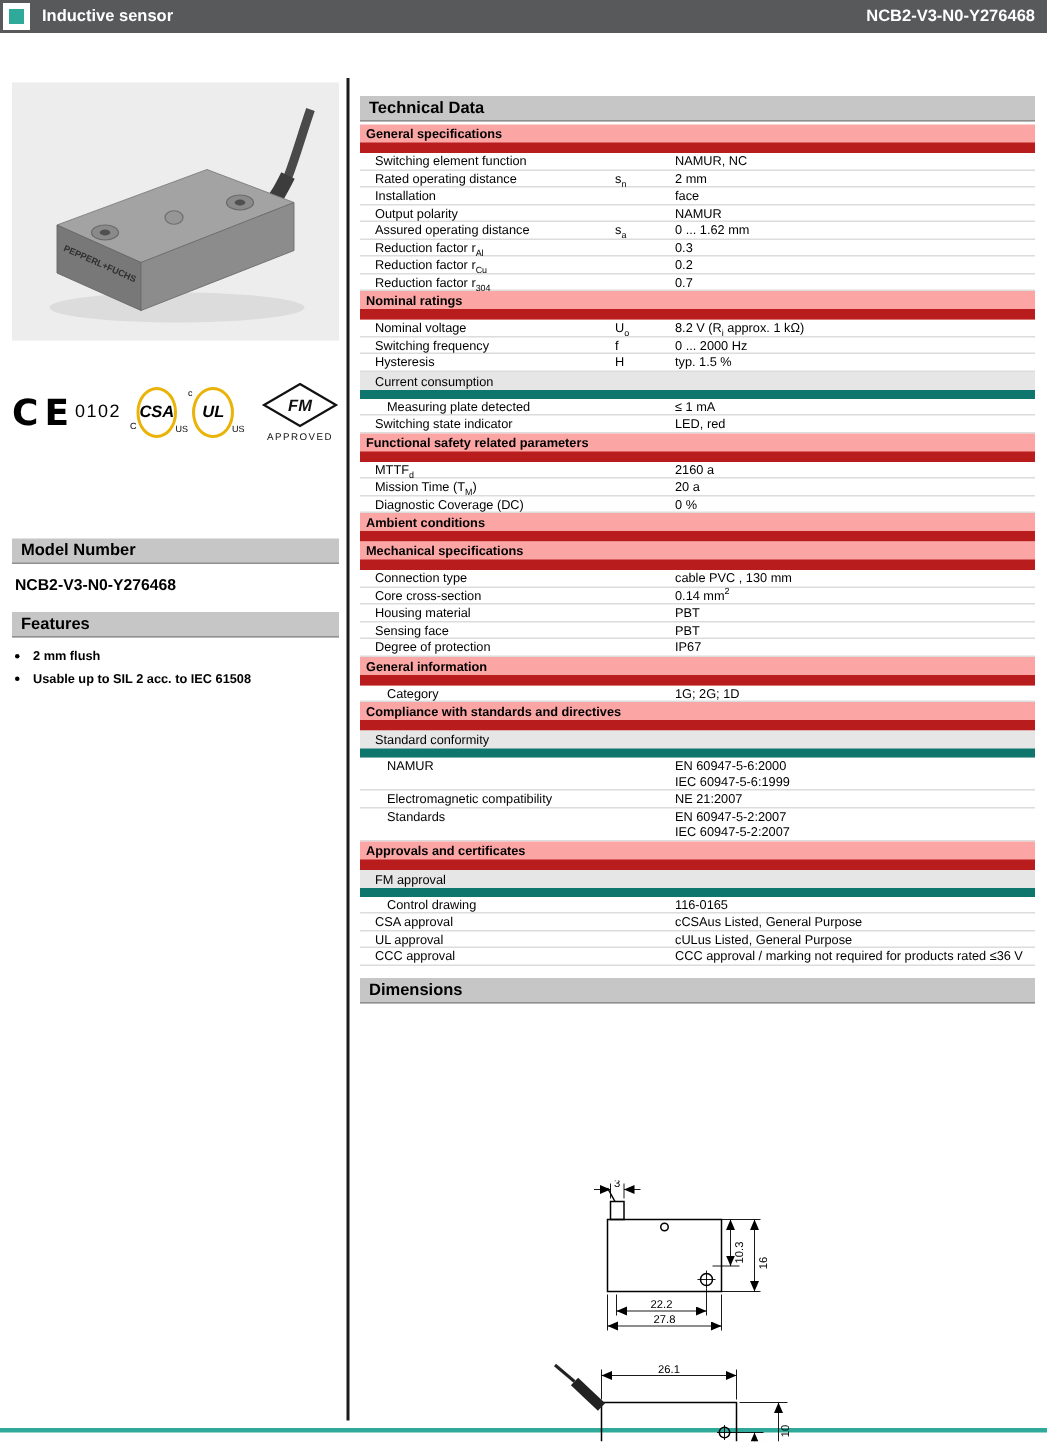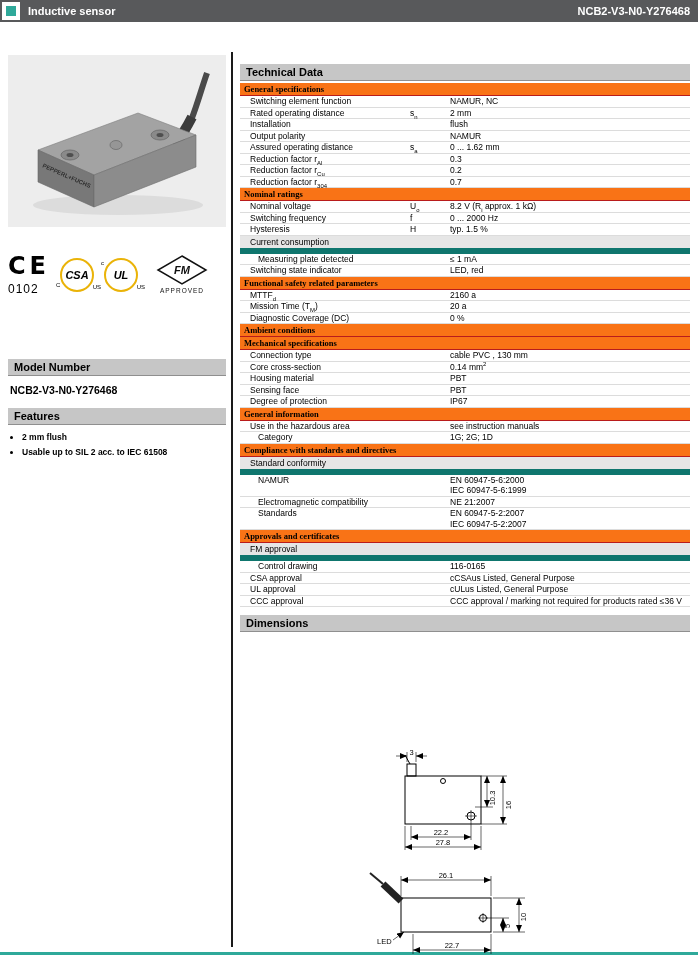--- a/index.html
+++ b/index.html
@@ -13,41 +13,41 @@
   .logo-inner{width:10px;height:10px;}
   .topbar-title{color:#fff;font-weight:bold;font-size:11px;margin-left:8px;}
   .topbar-part{color:#fff;font-weight:bold;font-size:11px;margin-left:auto;margin-right:8px;}
   
   .v-divider{position:absolute;left:231px;top:52px;bottom:14px;width:2px;background:#1a1a1a;}
   .bottom-rule{position:absolute;left:0;right:0;bottom:6px;height:3px;}
   
   .left-col{position:absolute;left:8px;top:55px;width:218px;}
   .product-img{width:218px;height:172px;background:#ededed;}
   .certs{margin-top:16px;height:64px;display:flex;align-items:center;gap:10px;}
-  .ce-block{display:flex;flex-direction:column;align-items:flex-start;}
+  .ce-block{display:flex;flex-direction:row;align-items:flex-start;}
   .ce-text{font-size:24px;font-weight:bold;letter-spacing:4px;line-height:24px;font-family:"DejaVu Sans",sans-serif;}
   .ce-code{font-size:12px;margin-top:4px;letter-spacing:1px;}
   .round-logo{width:30px;height:30px;border:2px solid #eab308;border-radius:50%;
               display:flex;align-items:center;justify-content:center;position:relative;}
   .round-logo .big{font-weight:bold;font-size:11px;font-style:italic;}
   .round-logo .tiny-l{position:absolute;left:-6px;bottom:2px;font-size:6px;}
   .round-logo .tiny-r{position:absolute;right:-9px;bottom:0;font-size:6px;}
   .fm-block{display:flex;flex-direction:column;align-items:center;margin-left:8px;}
   .section-bar{background:#c6c6c6;border-bottom:1px solid #8f8f8f;font-weight:bold;
                font-size:11px;padding:2px 6px;}
   .model-bar{margin-top:52px;}
   .model-value{font-weight:bold;font-size:10.5px;padding:8px 2px 0 2px;}
   .features-bar{margin-top:12px;}
   .features-list{margin:7px 0 0 14px;padding:0;font-size:8.5px;font-weight:bold;}
   .features-list li{margin-bottom:5px;}
   
   .right-col{position:absolute;left:240px;top:64px;width:450px;}
   .tech-bar{margin-bottom:2px;}
-  .t-sec{background:#f97316;border-bottom:1px solid #b91c1c;font-weight:bold;
-         font-size:8.5px;padding:1px 4px;line-height:10px;font-family:Liberation Serif, serif;}
+  .t-sec{background:#fca5a5;border-bottom:7px solid #b91c1c;font-weight:bold;
+         font-size:8.5px;padding:1px 4px;line-height:10px;}
   .t-sub{background:#e6e6e6;border-bottom:6px solid #0f766e;font-size:8.5px;
          padding:1px 4px 1px 10px;line-height:10px;}
   .t-row{display:flex;border-bottom:1px solid #dcdcdc;font-size:8.5px;line-height:10.5px;
          align-items:flex-start;}
   .t-label{flex:0 0 160px;padding-left:10px;}
   .t-label.ind2{padding-left:18px;flex:0 0 152px;}
   .t-sym{flex:0 0 40px;}
   .t-val{flex:1;}
   sub,sup{font-size:70%;line-height:0;}
   .dims-bar{margin-top:8px;}
@@ -151,21 +151,21 @@
           <div class="t-label">Rated operating distance</div>
           <div class="t-sym">s<sub>n</sub></div>
           <div class="t-val">
             <div>2 mm</div>
           </div>
         </div>
         <div class="t-row">
           <div class="t-label">Installation</div>
           <div class="t-sym"></div>
           <div class="t-val">
-            <div>flush</div>
+            <div>face</div>
           </div>
         </div>
         <div class="t-row">
           <div class="t-label">Output polarity</div>
           <div class="t-sym"></div>
           <div class="t-val">
             <div>NAMUR</div>
           </div>
         </div>
         <div class="t-row">
@@ -286,27 +286,20 @@
           </div>
         </div>
         <div class="t-row">
           <div class="t-label">Degree of protection</div>
           <div class="t-sym"></div>
           <div class="t-val">
             <div>IP67</div>
           </div>
         </div>
         <div class="t-sec">General information</div>
-        <div class="t-row">
-          <div class="t-label">Use in the hazardous area</div>
-          <div class="t-sym"></div>
-          <div class="t-val">
-            <div>see instruction manuals</div>
-          </div>
-        </div>
         <div class="t-row">
           <div class="t-label ind2">Category</div>
           <div class="t-sym"></div>
           <div class="t-val">
             <div>1G; 2G; 1D</div>
           </div>
         </div>
         <div class="t-sec">Compliance with standards and directives</div>
         <div class="t-sub">Standard conformity</div>
         <div class="t-row">

